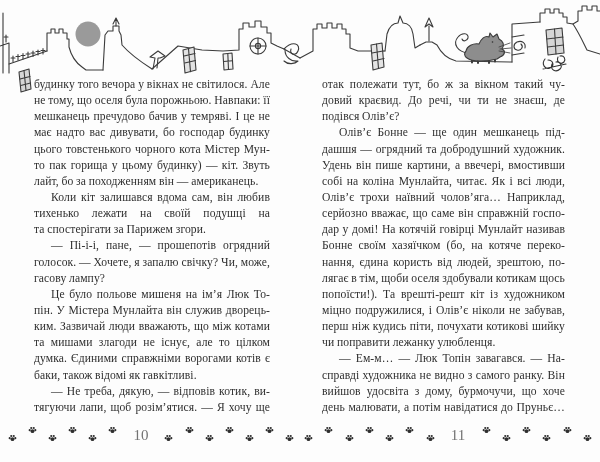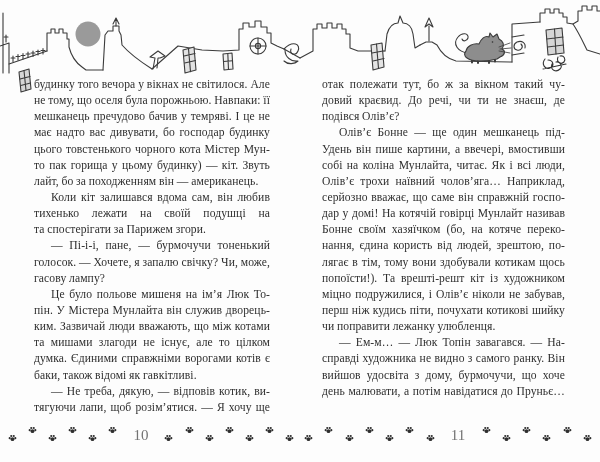--- a/index.html
+++ b/index.html
@@ -122,21 +122,21 @@
           <div class="line">цього товстенького чорного кота Містер Мун-</div>
           <div class="line">то пак горища у цьому будинку) — кіт. Звуть</div>
           <div class="line endline">лайт, бо за походженням він — американець.</div>
         </div>
         <div class="para">
           <div class="line indent">Коли кіт залишався вдома сам, він любив</div>
           <div class="line">тихенько лежати на своїй подушці на підвіконні</div>
           <div class="line endline">та спостерігати за Парижем згори.</div>
         </div>
         <div class="para">
-          <div class="line indent">— Пі-і-і, пане, — бурмочучи тоненький</div>
+          <div class="line indent">— Пі-і-і, пане, — прошепотів огрядний</div>
           <div class="line">голосок. — Хочете, я запалю свічку? Чи, може,</div>
           <div class="line endline">гасову лампу?</div>
         </div>
         <div class="para">
           <div class="line indent">Це було польове мишеня на ім’я Люк То-</div>
           <div class="line">пін. У Містера Мунлайта він служив дворець-</div>
           <div class="line">ким. Зазвичай люди вважають, що між котами</div>
           <div class="line">та мишами злагоди не існує, але то цілком хибна</div>
           <div class="line">думка. Єдиними справжніми ворогами котів є со-</div>
           <div class="line endline">баки, також відомі як гавкітливі.</div>
@@ -244,28 +244,29 @@
 
   <div class="page right">
     <div class="text-block">
         <div class="para">
           <div class="line">отак полежати тут, бо ж за вікном такий чу-</div>
           <div class="line">довий краєвид. До речі, чи ти не знаєш, де</div>
           <div class="line endline">подівся Олів’є?</div>
         </div>
         <div class="para">
           <div class="line indent">Олів’є Бонне — ще один мешканець під-</div>
+          <div class="line">дашшя — огрядний та добродушний художник.</div>
           <div class="line">Удень він пише картини, а ввечері, вмостивши</div>
           <div class="line">собі на коліна Мунлайта, читає. Як і всі люди,</div>
           <div class="line">Олів’є трохи наївний чолов’яга… Наприклад,</div>
           <div class="line">серйозно вважає, що саме він справжній госпо-</div>
           <div class="line">дар у домі! На котячій говірці Мунлайт називав</div>
           <div class="line">Бонне своїм хазяїчком (бо, на котяче переко-</div>
           <div class="line">нання, єдина користь від людей, зрештою, по-</div>
-          <div class="line">лягає в тім, тому вони здобували котикам щось</div>
+          <div class="line">лягає в тім, щоби оселя здобували котикам щось</div>
           <div class="line">попоїсти!). Та врешті-решт кіт із художником</div>
           <div class="line">міцно подружилися, і Олів’є ніколи не забував,</div>
           <div class="line">перш ніж кудись піти, почухати котикові шийку</div>
           <div class="line endline">чи поправити лежанку улюбленця.</div>
         </div>
         <div class="para">
           <div class="line indent">— Ем-м… — Люк Топін завагався. — На-</div>
           <div class="line">справді художника не видно з самого ранку. Він</div>
           <div class="line">вийшов удосвіта з дому, бурмочучи, що хоче цілий</div>
           <div class="line">день малювати, а потім навідатися до Пруньє…</div>

